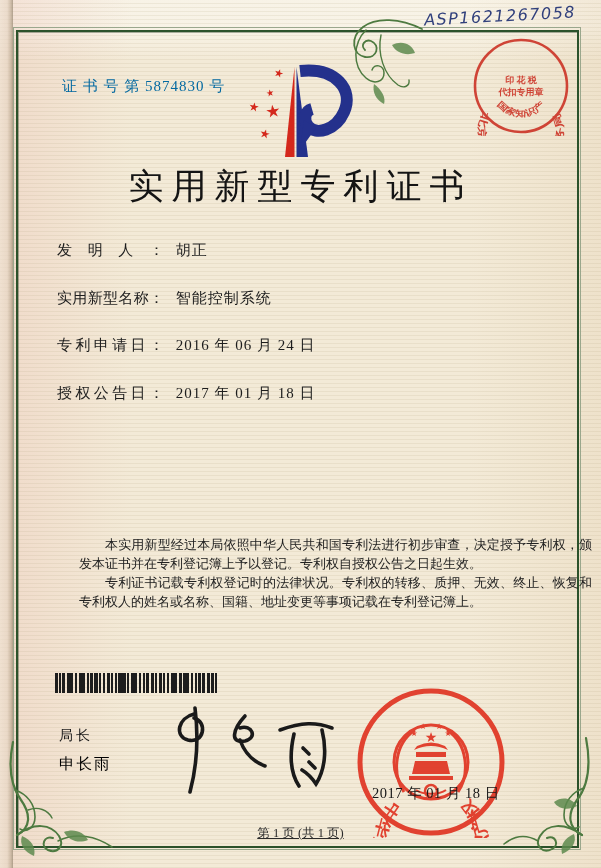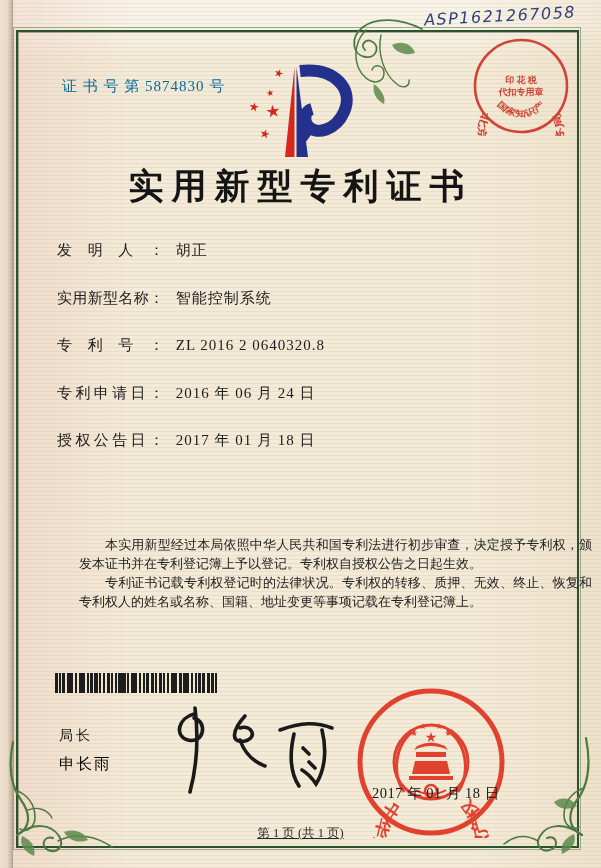--- a/index.html
+++ b/index.html
@@ -37,21 +37,21 @@
     position:absolute; left:424px; top:6px; width:170px;
     font-family:"DejaVu Sans",sans-serif; font-style:italic;
     font-size:16px; letter-spacing:1.5px; color:#31407c;
     transform:rotate(-3deg);
   }
   .cert-no { position:absolute; left:62px; top:77px; font-size:15px; letter-spacing:1px; color:#0369a1; }
   .logo { position:absolute; left:232px; top:58px; }
   .tax-stamp { position:absolute; left:471px; top:36px; opacity:.9; }
   .title {
     position:absolute; left:0; top:163px; width:100%;
-    text-align:center; font-size:35px; font-weight:bold;
+    text-align:center; font-size:35px; font-weight:normal;
     letter-spacing:8px; color:#141414;
   }
   .fields { position:absolute; left:57px; top:241px; font-size:15px; }
   .field-row { height:16px; margin-bottom:31.5px; white-space:nowrap; }
   .field-label {
     display:inline-block; width:107px;
     text-align:justify; text-align-last:justify;
     color:#1d1d1d;
   }
   .field-value { margin-left:8px; letter-spacing:1px; color:#1d1d1d; }
@@ -151,24 +151,20 @@
 <h1 class="title">实用新型专利证书</h1>
 
 <div class="fields">
   <div class="field-row">
     <span class="field-label">发明人：</span>
     <span class="field-value">胡正</span>
   </div>
   <div class="field-row">
     <span class="field-label">实用新型名称：</span>
     <span class="field-value">智能控制系统</span>
-  </div>
-  <div class="field-row">
-    <span class="field-label">专利号：</span>
-    <span class="field-value">ZL 2016 2 0640320.8</span>
   </div>
   <div class="field-row">
     <span class="field-label">专利申请日：</span>
     <span class="field-value">2016 年 06 月 24 日</span>
   </div>
   <div class="field-row">
     <span class="field-label">授权公告日：</span>
     <span class="field-value">2017 年 01 月 18 日</span>
   </div>
 </div>

